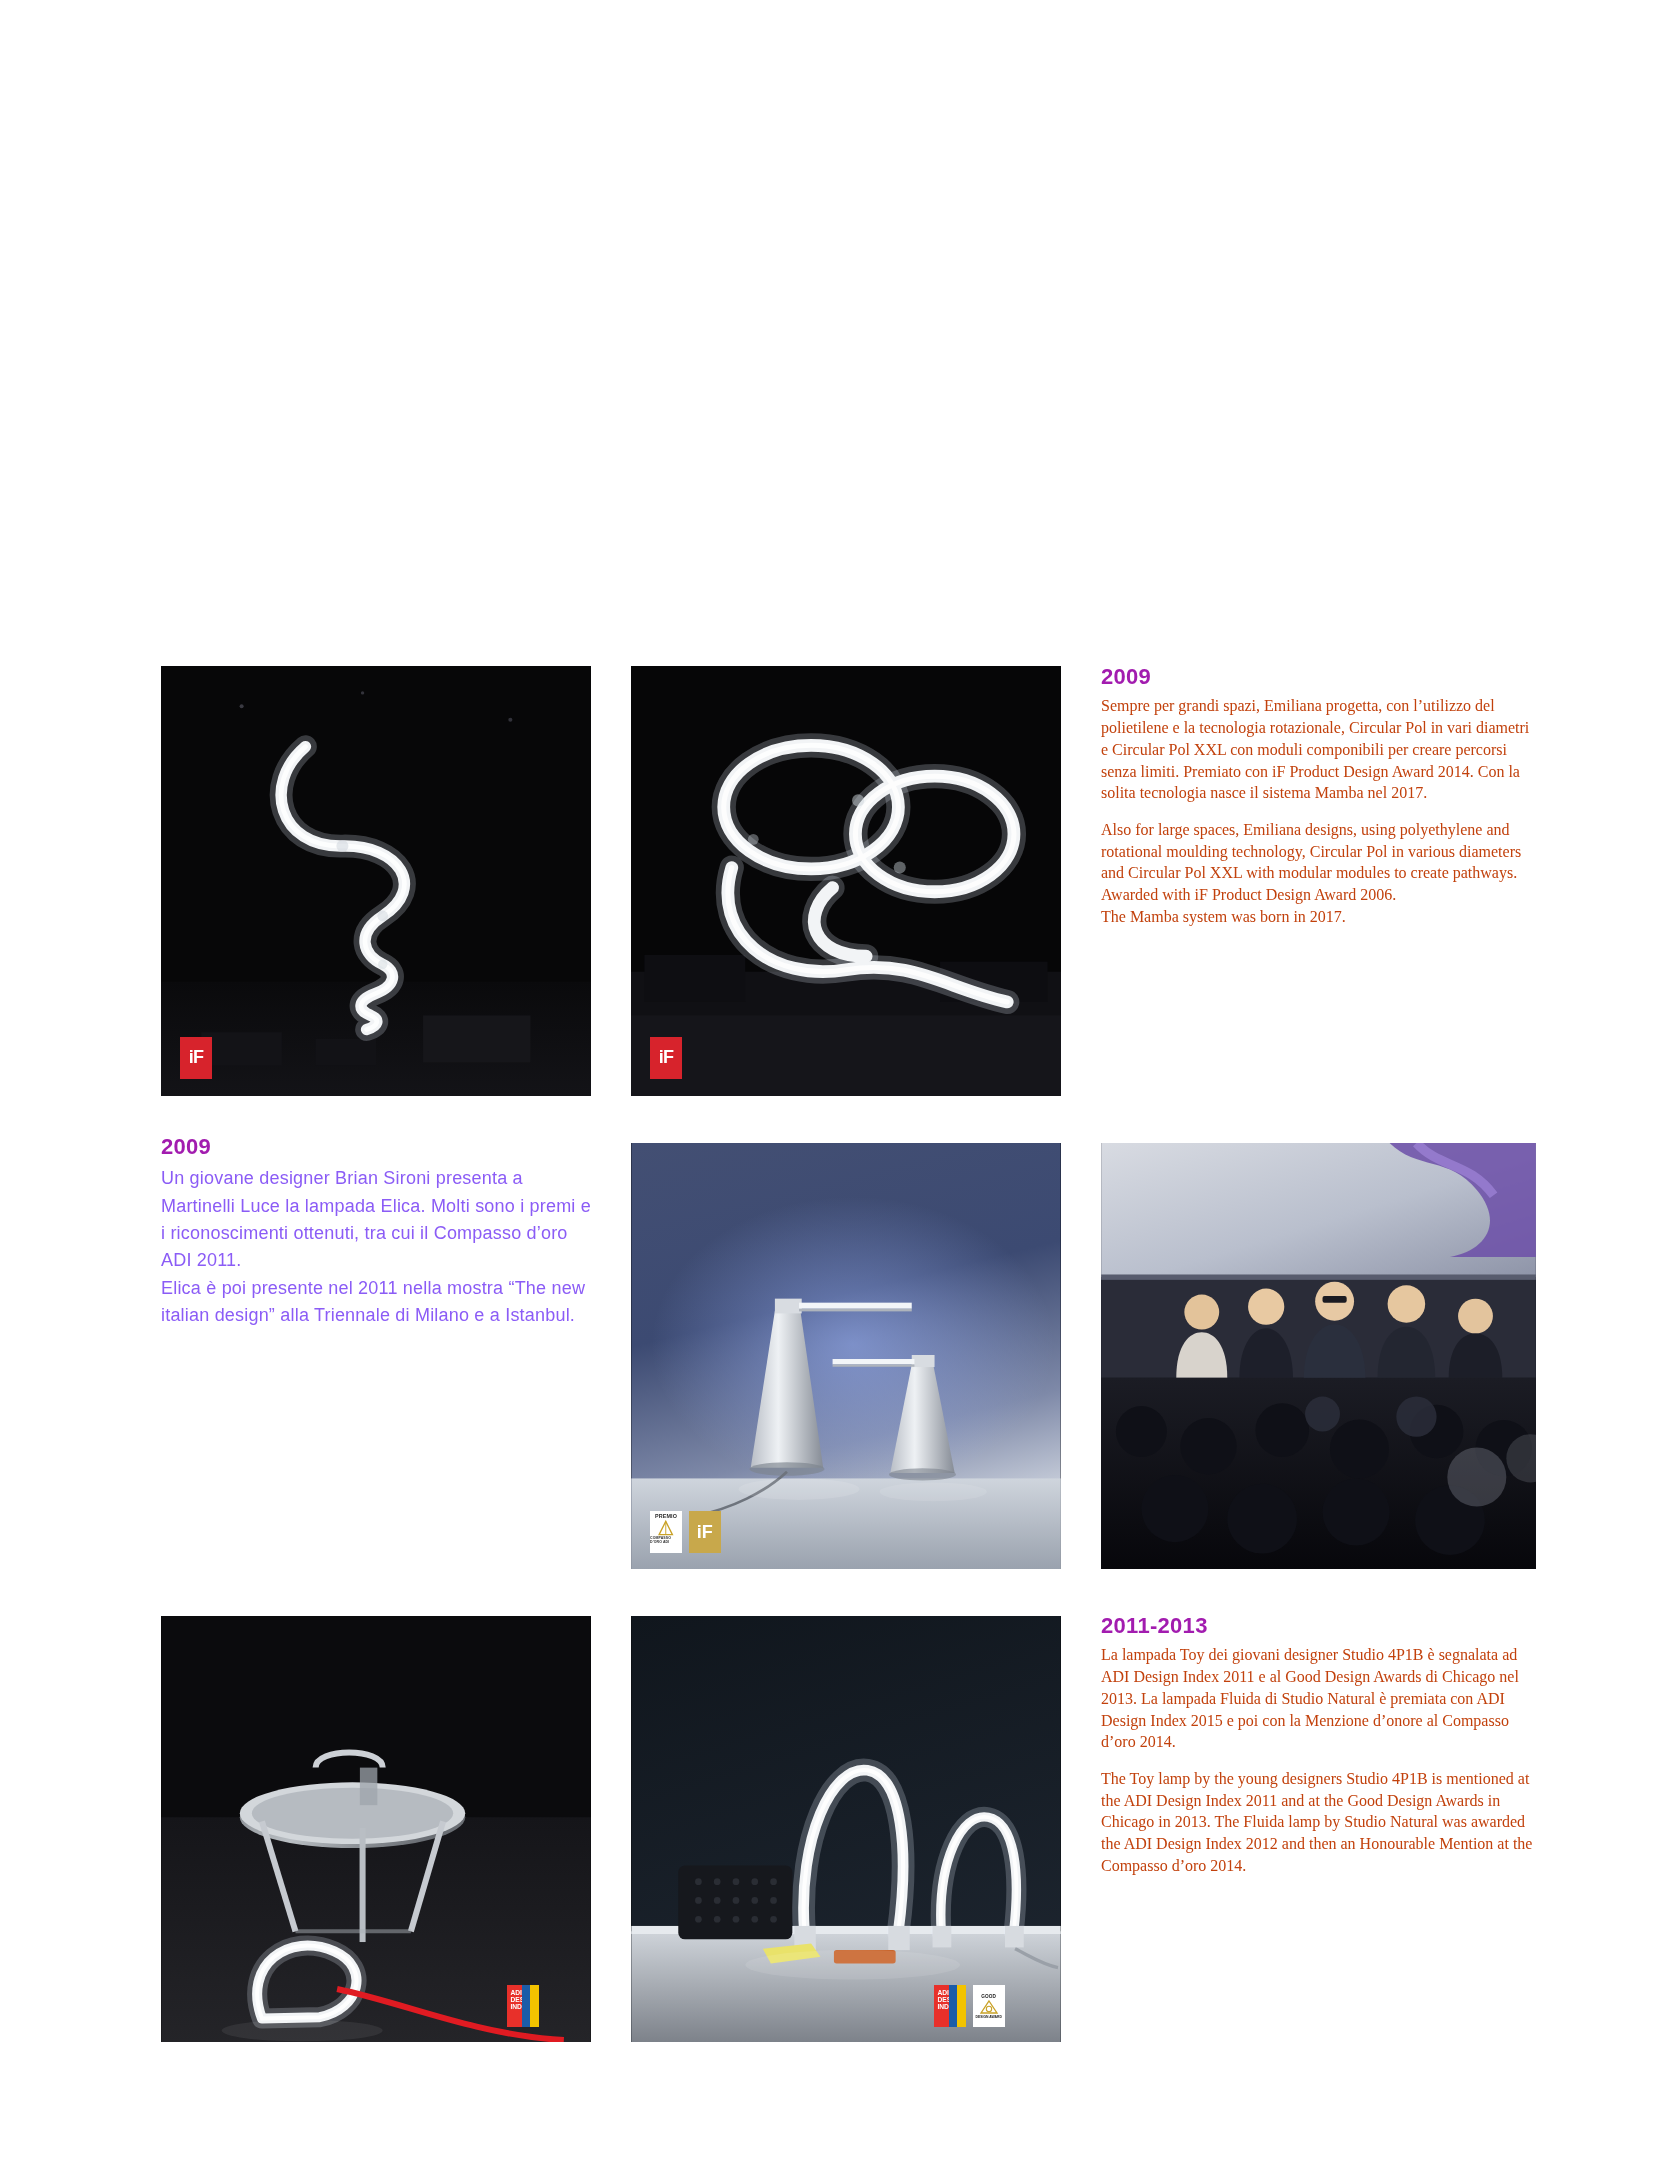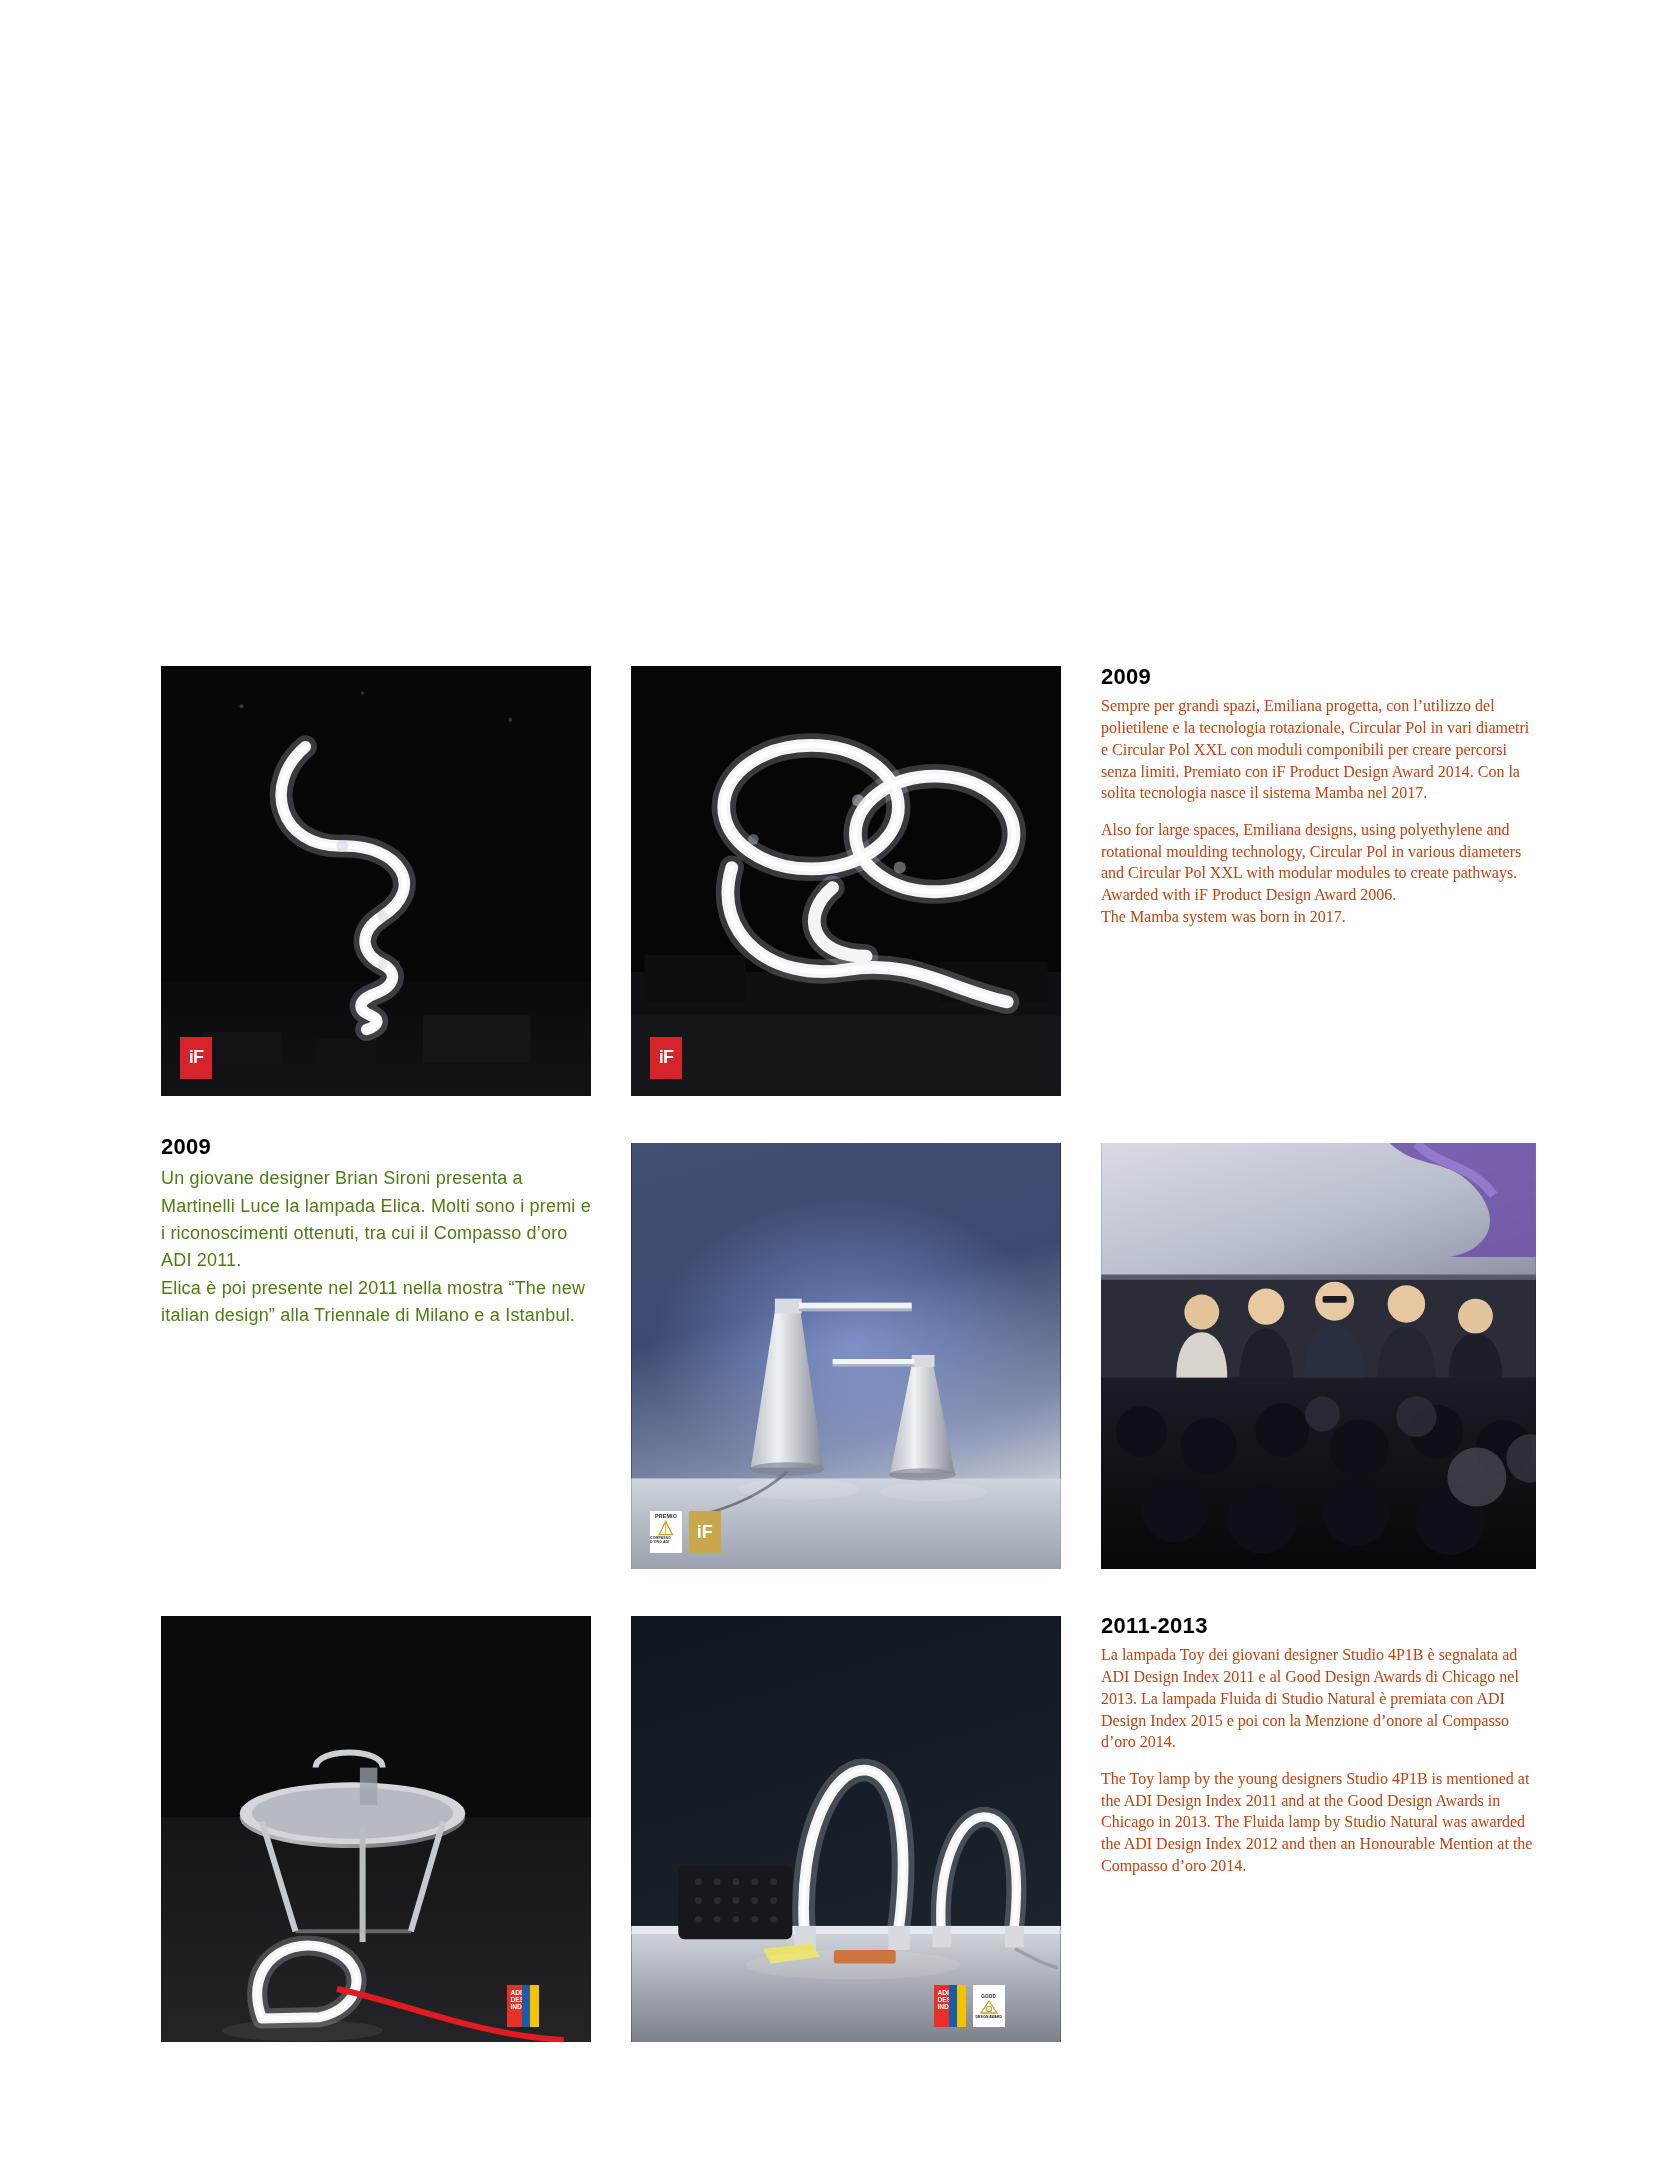--- a/index.html
+++ b/index.html
@@ -32,39 +32,39 @@
   }
 
   .text-block {
     position: absolute;
   }
 
   .year {
     font-weight: bold;
     font-size: 22px;
     letter-spacing: 0.3px;
-    color: #000000;
+    color: #a21caf;
     margin: 0 0 6px 0;
     line-height: 1.15;
   }
 
   .para {
     font-size: 16px;
     line-height: 1.36;
     color: #c2410c;
     margin: 0 0 14.8px 0;
     font-family: Liberation Serif, serif;
   }
   .para:last-child { margin-bottom: 0; }
 
   .para-loose {
     font-size: 18px;
     line-height: 1.52;
     letter-spacing: 0.2px;
-    color: #4d7c0f;
+    color: #8b5cf6;
     margin: 0 0 14.8px 0;
   }
   .para-loose:last-child { margin-bottom: 0; }
 
   
   .badge-row {
     position: absolute;
     display: flex;
     gap: 6.7px;
     align-items: flex-end;

